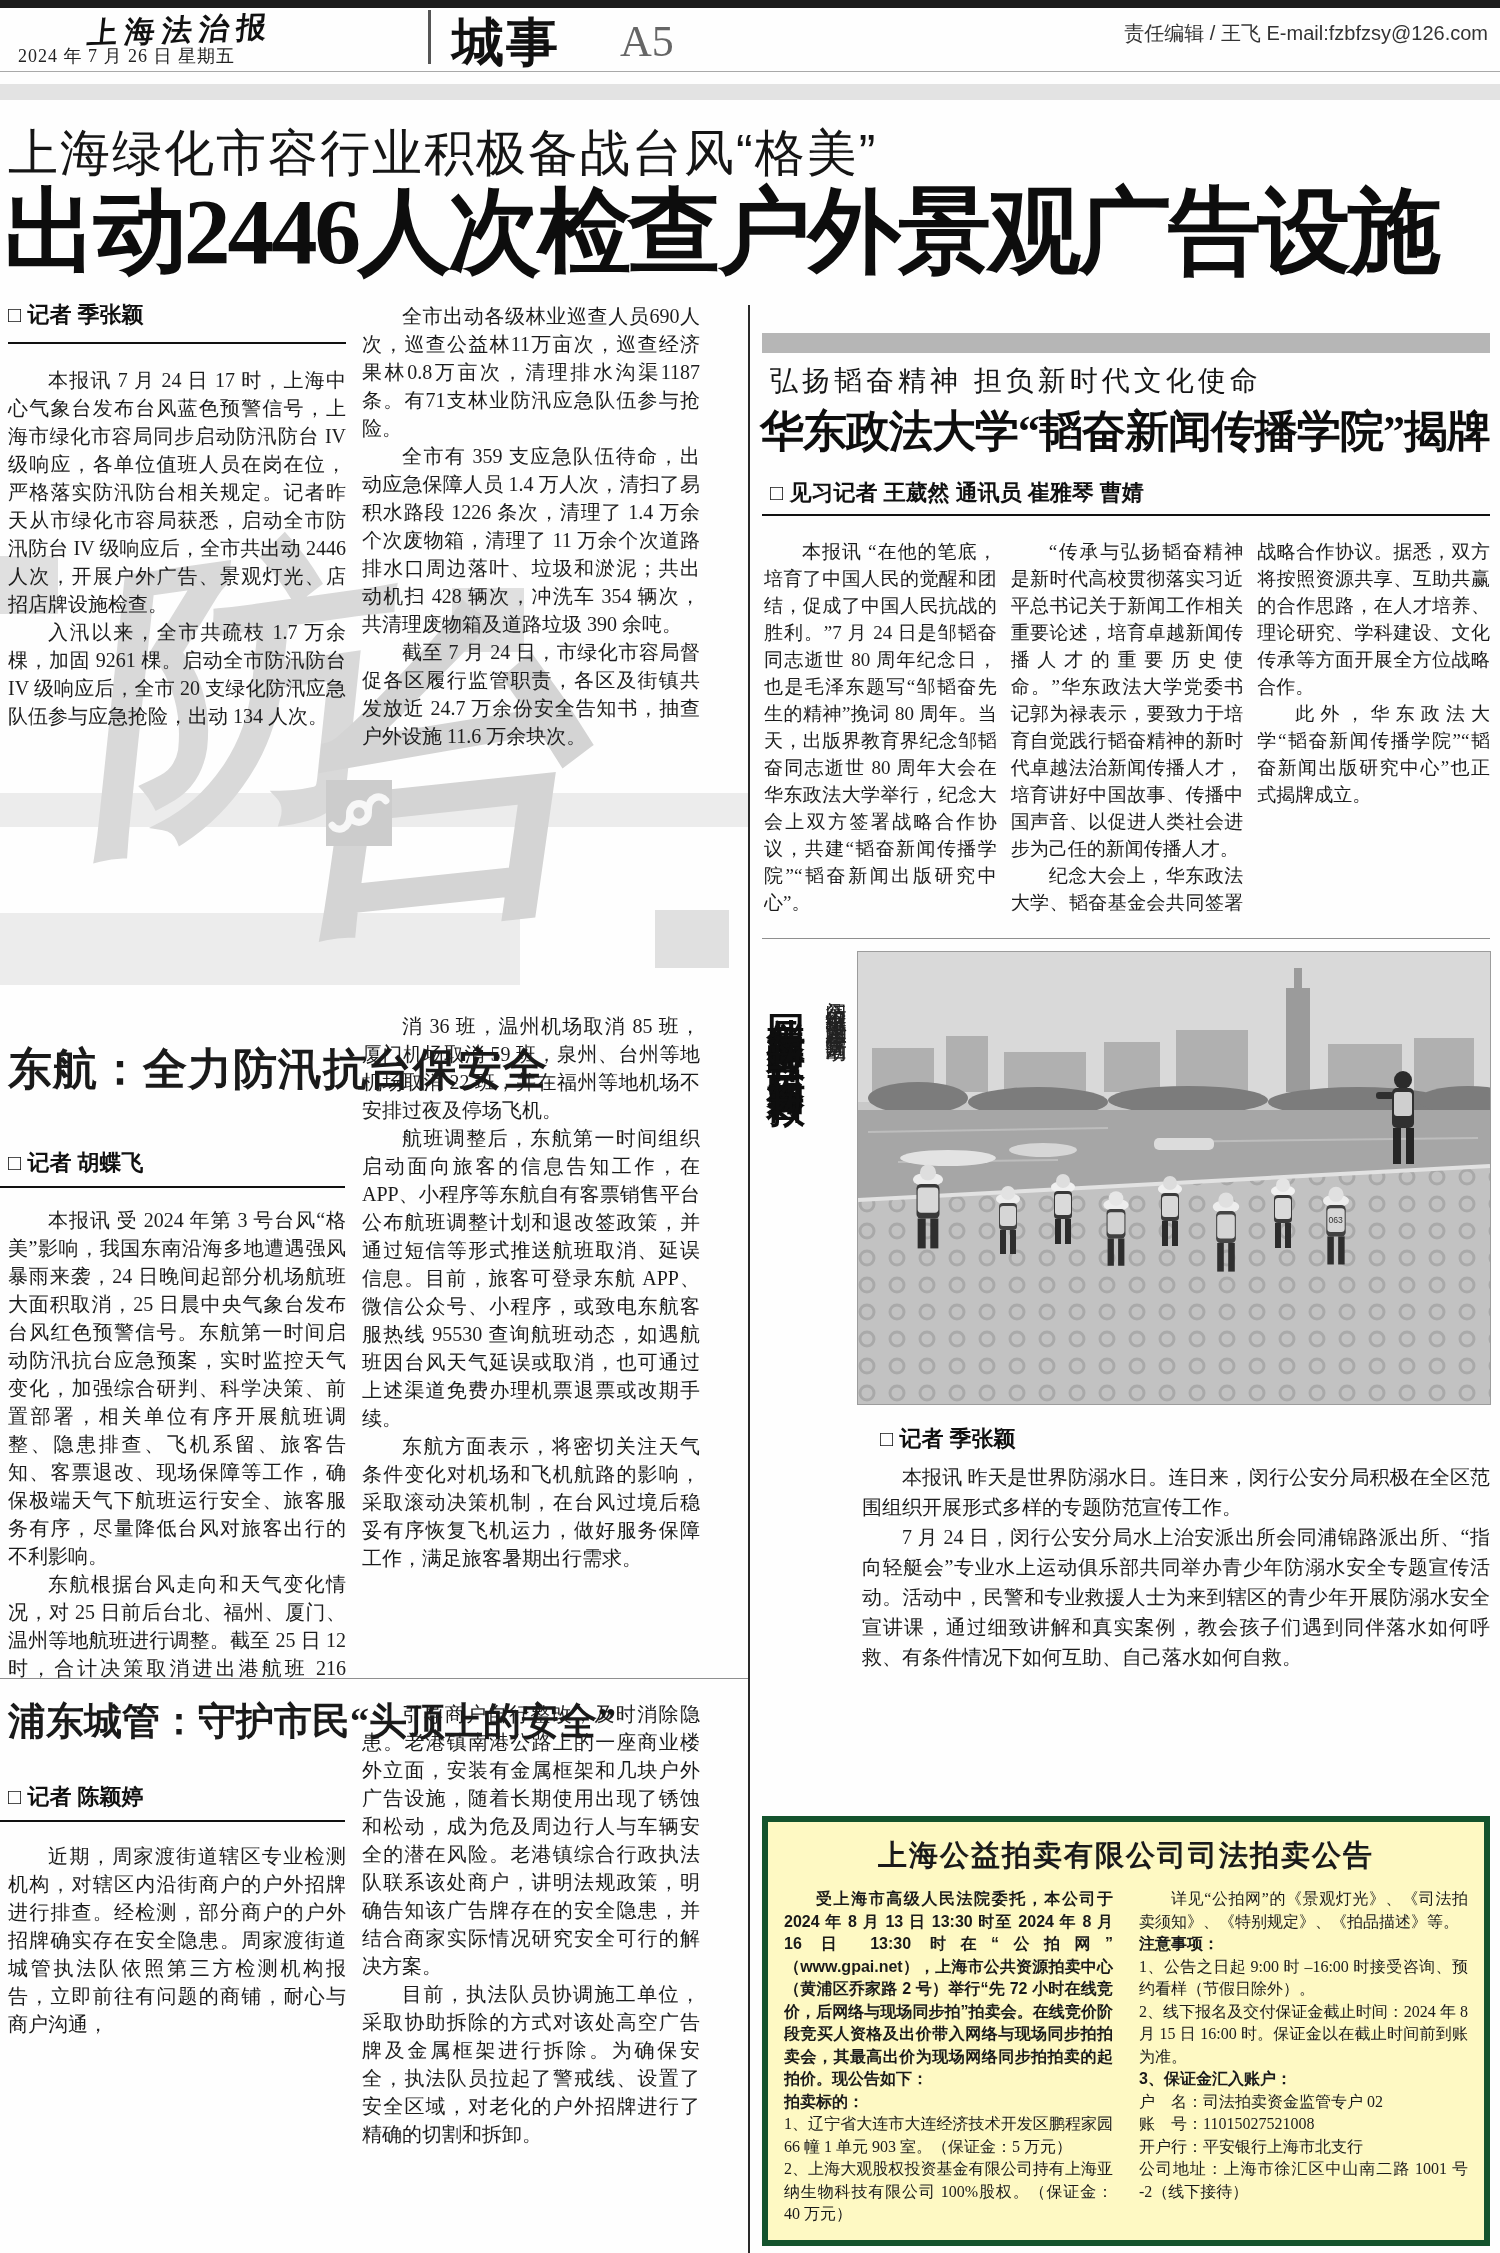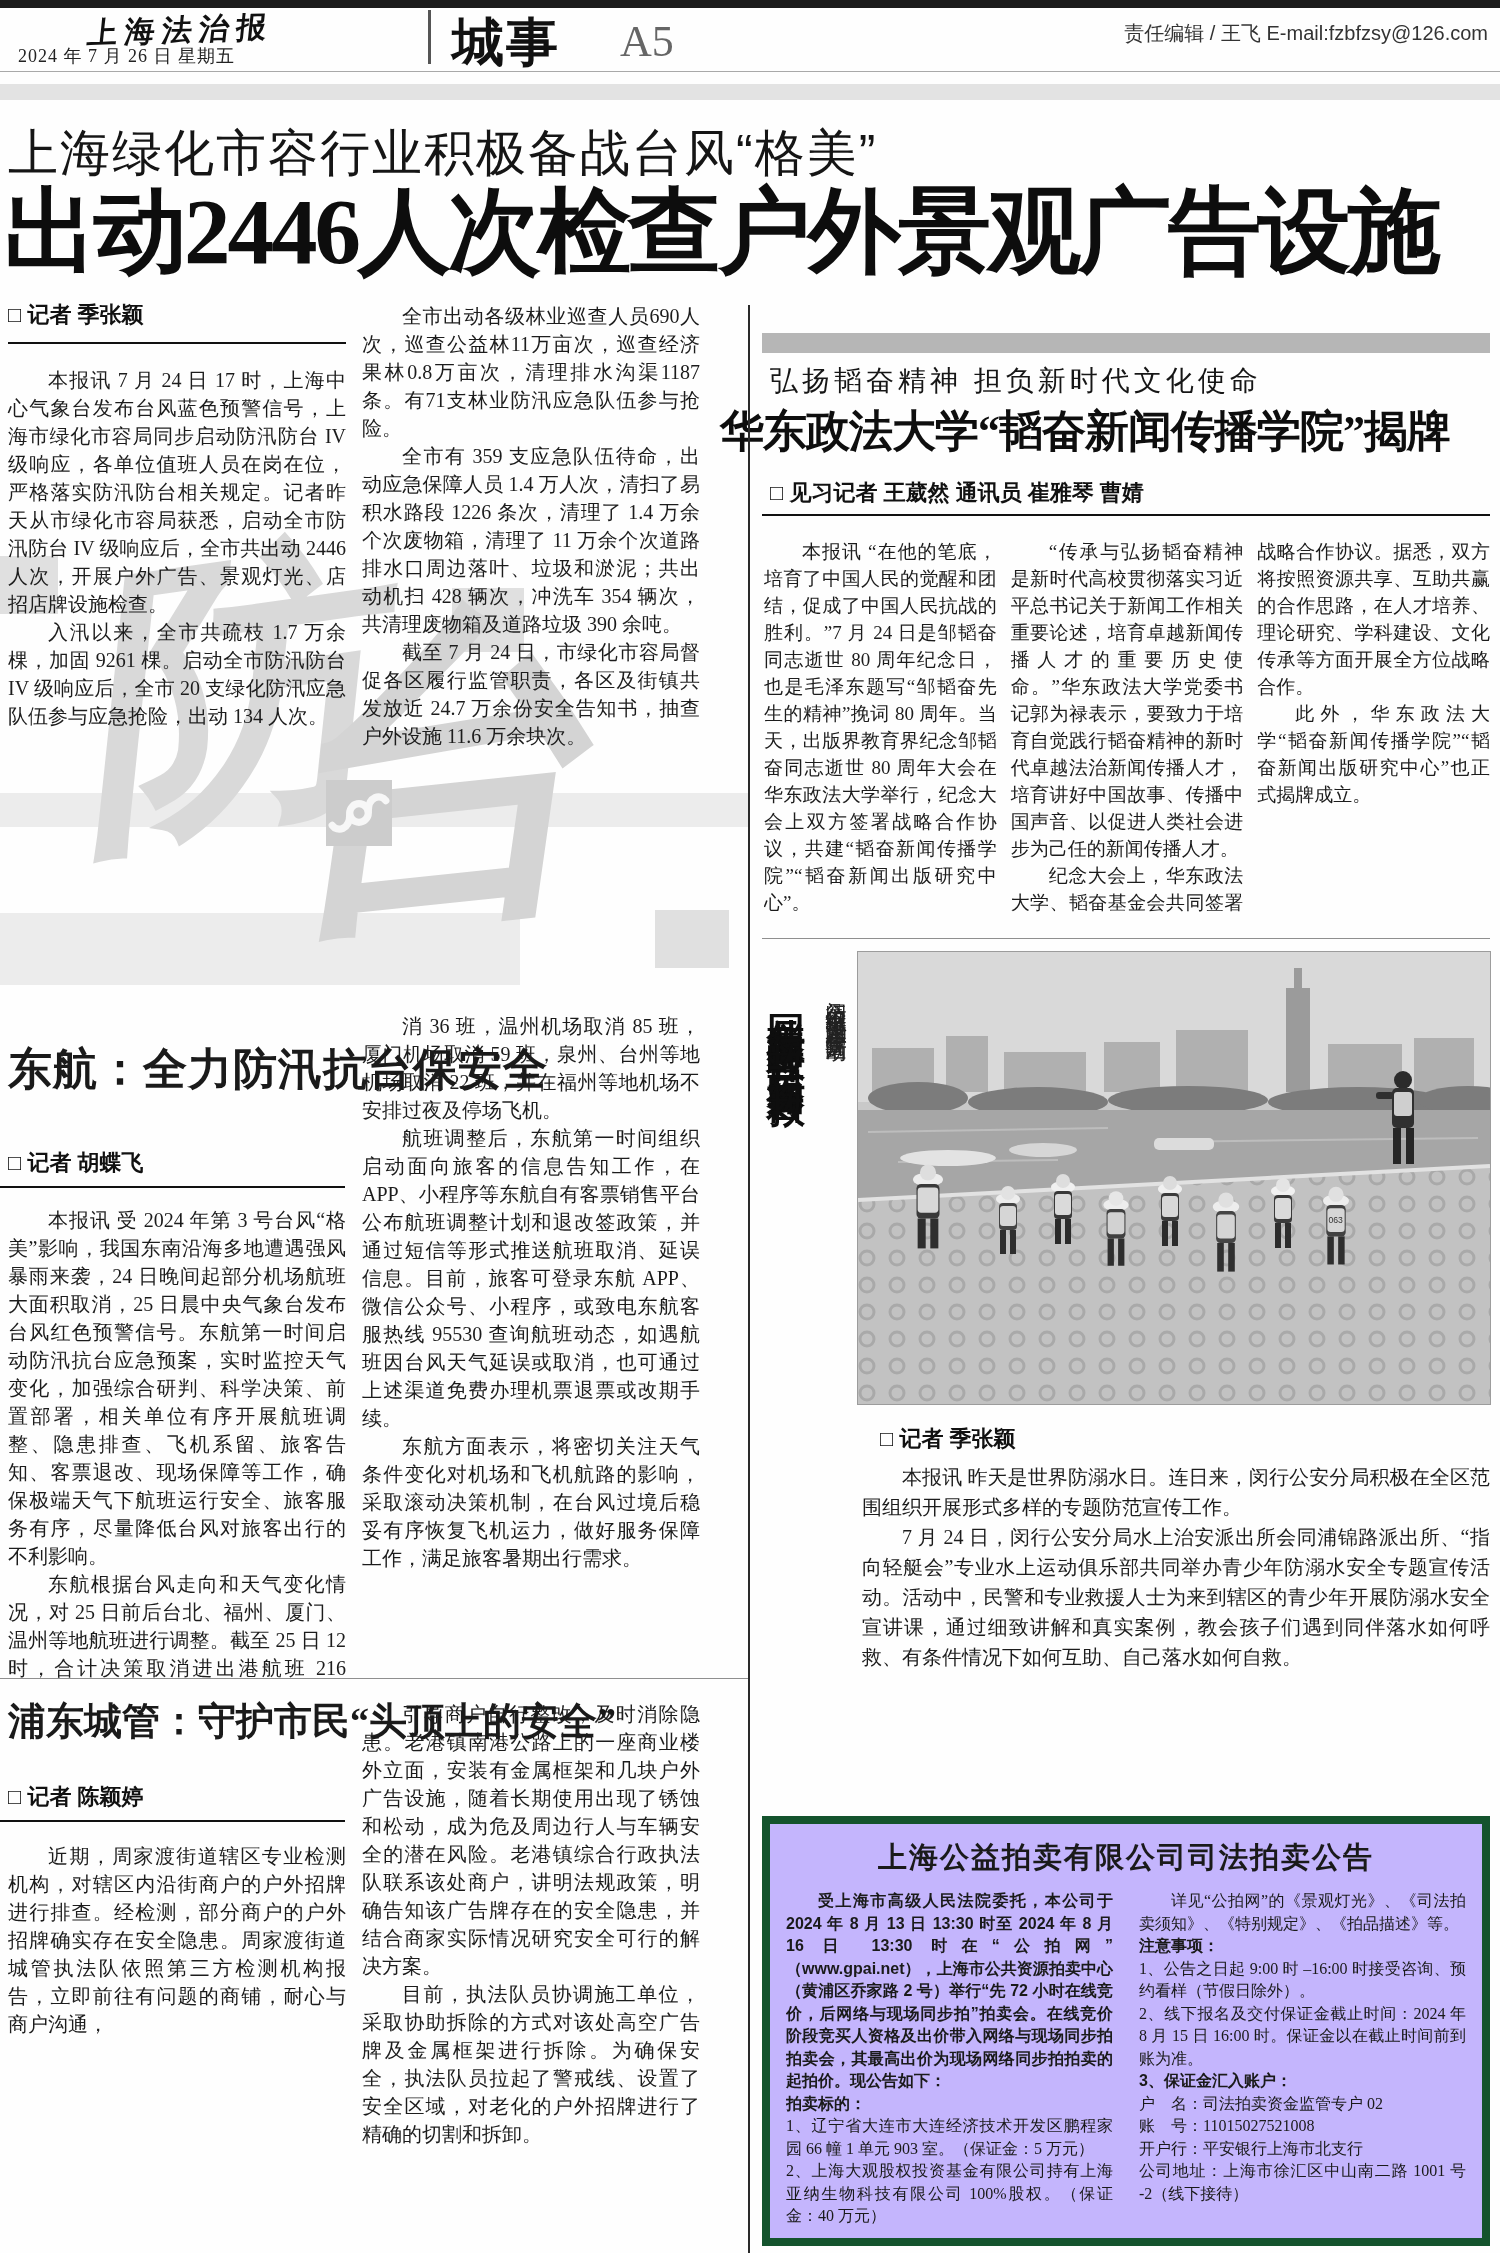--- a/index.html
+++ b/index.html
@@ -39,21 +39,21 @@
   .body-text{ font-size:20px; line-height:28px; text-align:justify; color:#1c1c1c; }
   .body-text p { text-indent:2em; }
   .col { position:absolute; width:338px; z-index:2; }
 
   .vdiv  { position:absolute; left:748px; top:305px; width:2px; height:1948px; background:#2a2a2a; z-index:1; }
   .hrule { position:absolute; background:#8f8f8f; height:1px; z-index:1; }
 
   
   .hd-graybar { position:absolute; left:762px; top:333px; width:728px; height:20px; background:#b6b6b6; }
   .hd-kicker  { position:absolute; left:770px; top:362px; font-size:28px; letter-spacing:4px; color:#161616; }
-  .hd-headline{ position:absolute; left:720px; top:402px; font-size:44px; font-weight:900; color:#0e0e0e;
+  .hd-headline{ position:absolute; left:760px; top:402px; font-size:44px; font-weight:900; color:#0e0e0e;
                 letter-spacing:-1px; white-space:nowrap; }
   .hd-byline  { position:absolute; left:770px; top:478px; }
   .hd-rule    { position:absolute; left:762px; top:514px; width:728px; }
   .hd-body    { position:absolute; left:764px; top:538px; width:726px; height:396px; overflow:hidden;
                 column-count:3; column-gap:14px; font-size:19px; line-height:27px; }
 
   
   .dh-headline{ position:absolute; left:8px; top:1040px; font-size:44px; font-weight:900;
                 letter-spacing:1px; white-space:nowrap; z-index:2; }
   .dh-byline  { position:absolute; left:8px; top:1148px; z-index:2; }
@@ -75,21 +75,21 @@
   
   .pd-headline{ position:absolute; left:8px; top:1696px; font-size:38px; font-weight:900;
                 white-space:nowrap; z-index:2; }
   .pd-byline  { position:absolute; left:8px; top:1782px; z-index:2; }
   .pd-rule    { position:absolute; left:0; top:1820px; width:345px; }
   .pd-col1    { left:8px; top:1842px; height:411px; overflow:hidden; }
   .pd-col2    { left:362px; top:1700px; height:553px; overflow:hidden; }
 
   
   .auc-box  { position:absolute; left:762px; top:1816px; width:728px; height:430px;
-              border:8px solid #14532d; background:#c4b5fd; padding:10px 16px 8px; z-index:2; }
+              border:6px solid #14532d; background:#fef9c3; padding:10px 16px 8px; z-index:2; }
   .auc-title{ text-align:center; font-size:29px; font-weight:800; letter-spacing:2px;
               font-family:"Liberation Sans","DejaVu Sans",sans-serif; margin:4px 0 12px; }
   .auc-cols { column-count:2; column-gap:26px; font-size:16px; line-height:22.5px;
               text-align:justify; height:352px; overflow:hidden; }
   .auc-cols p { margin:0; }
   .auc-cols p.bold { font-weight:700; font-family:"Liberation Sans","DejaVu Sans",sans-serif; }
   .auc-cols p.indent { text-indent:2em; }
 </style>
 </head>
 <body>

